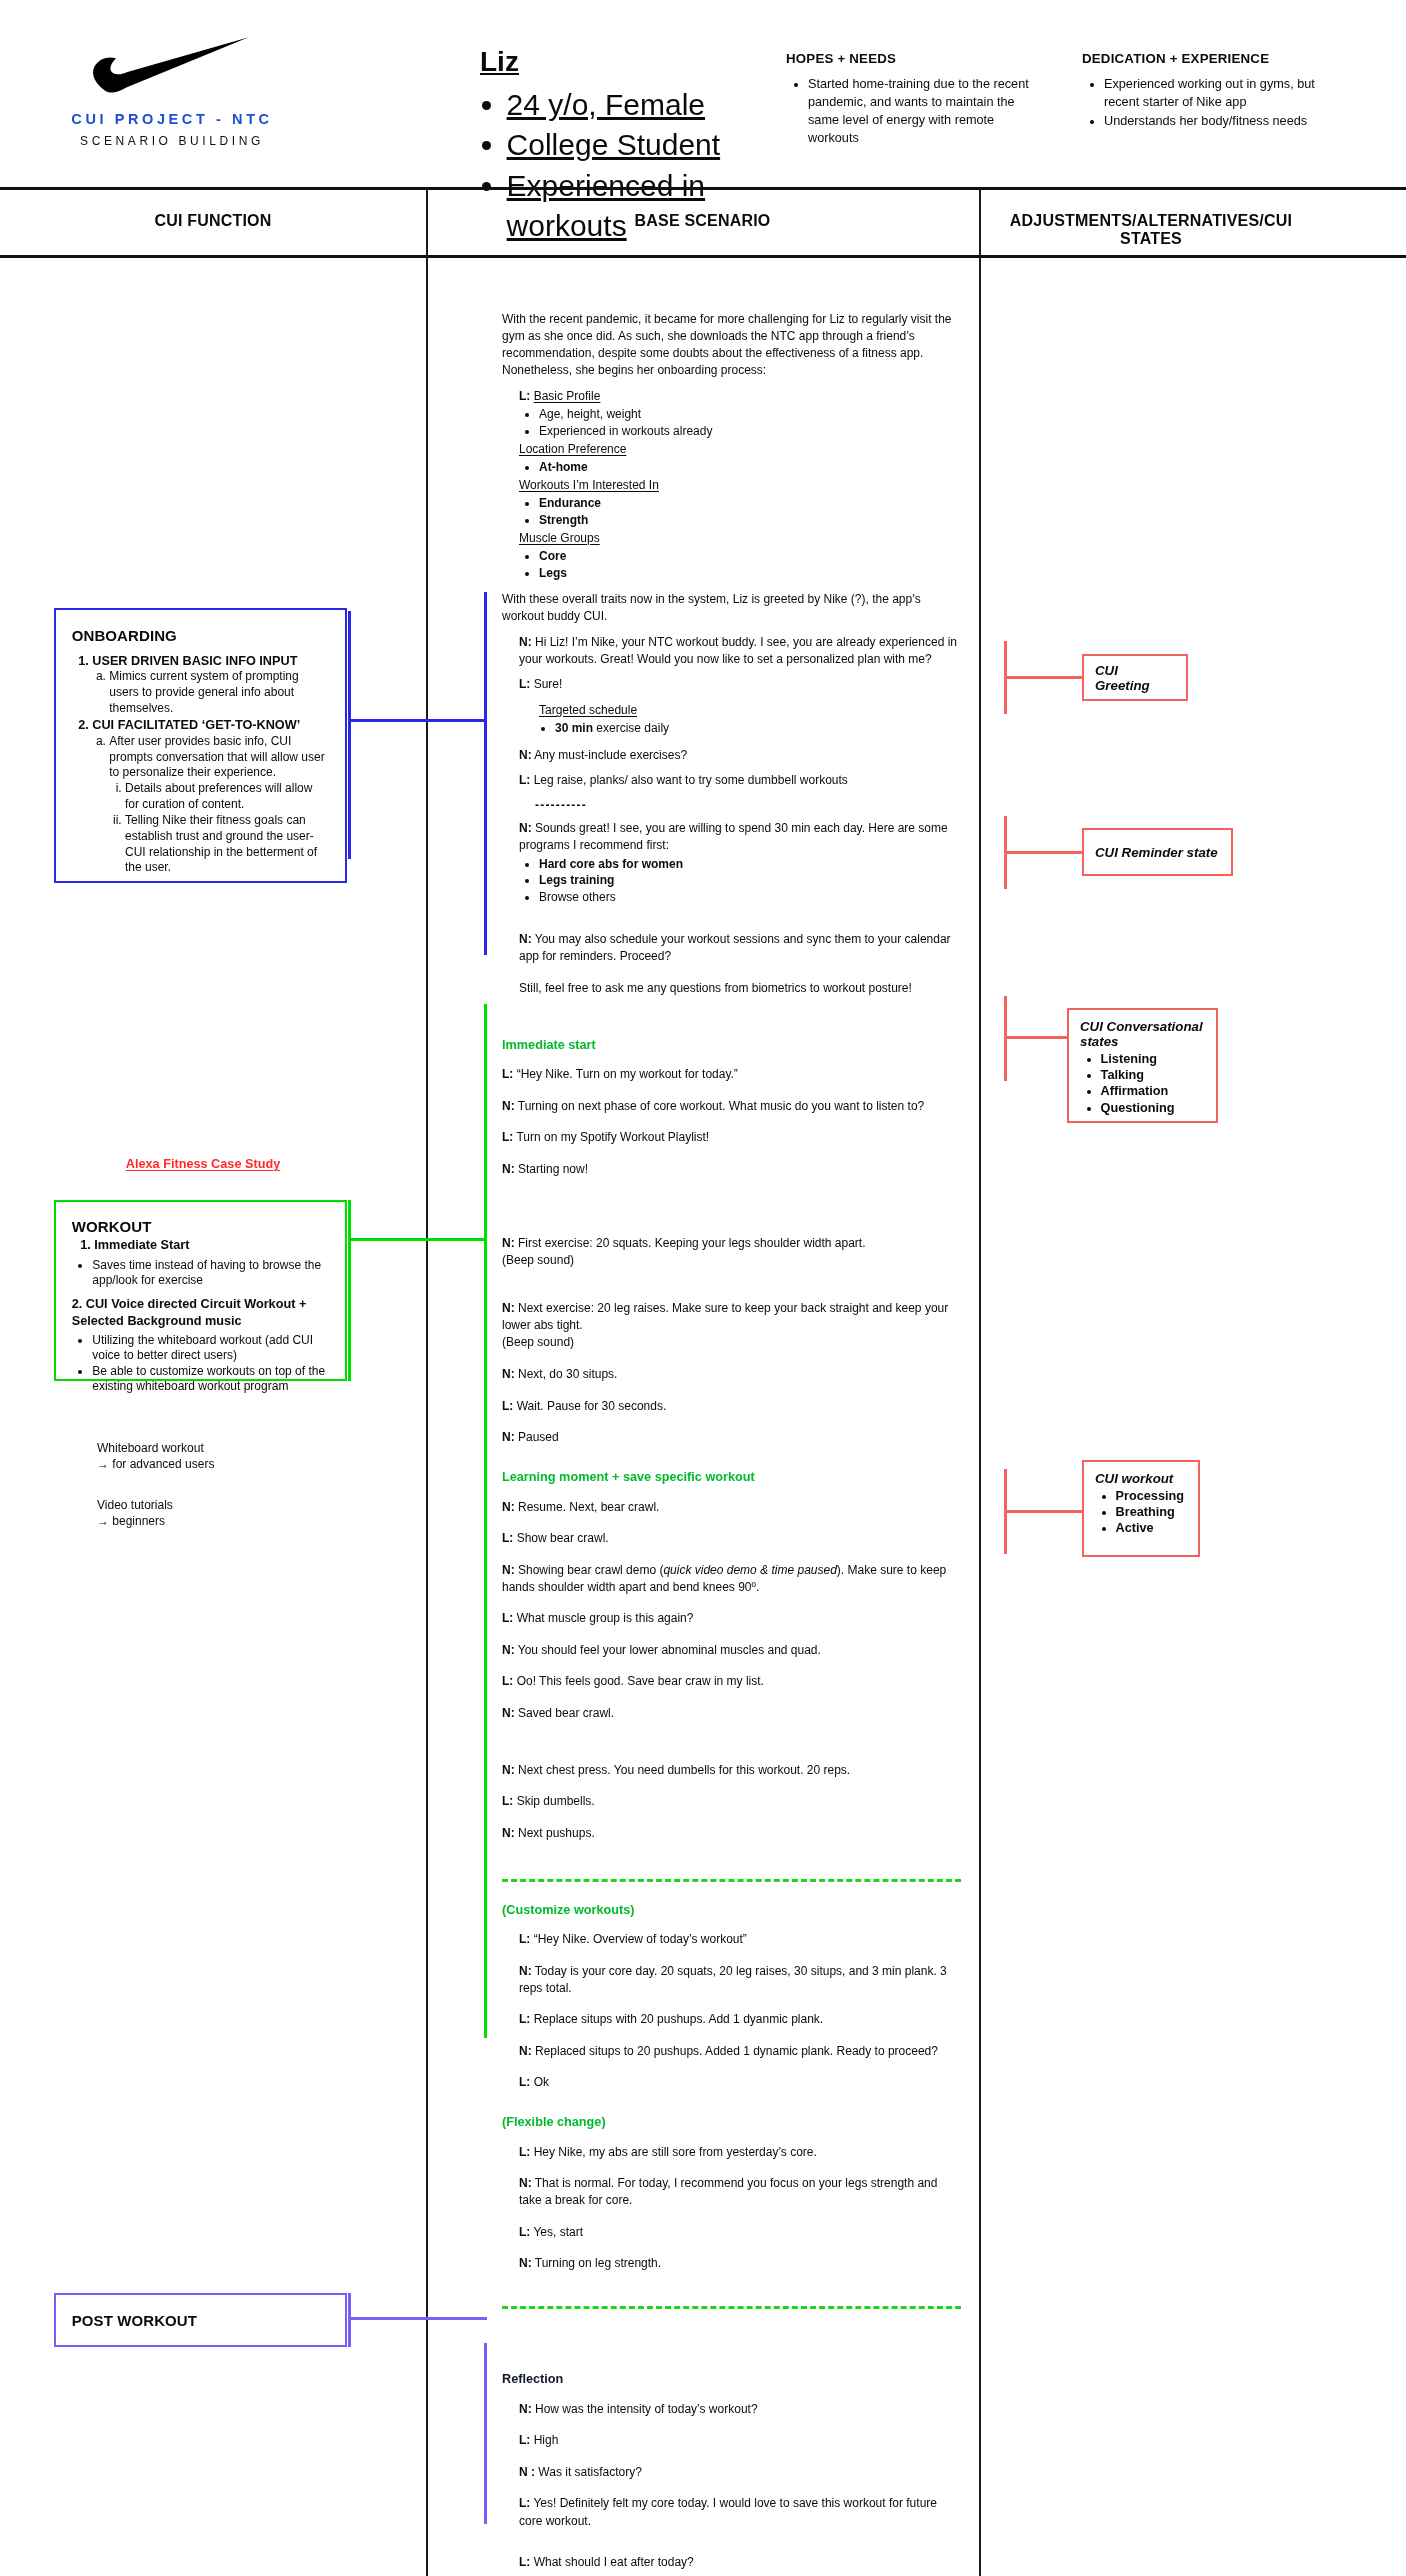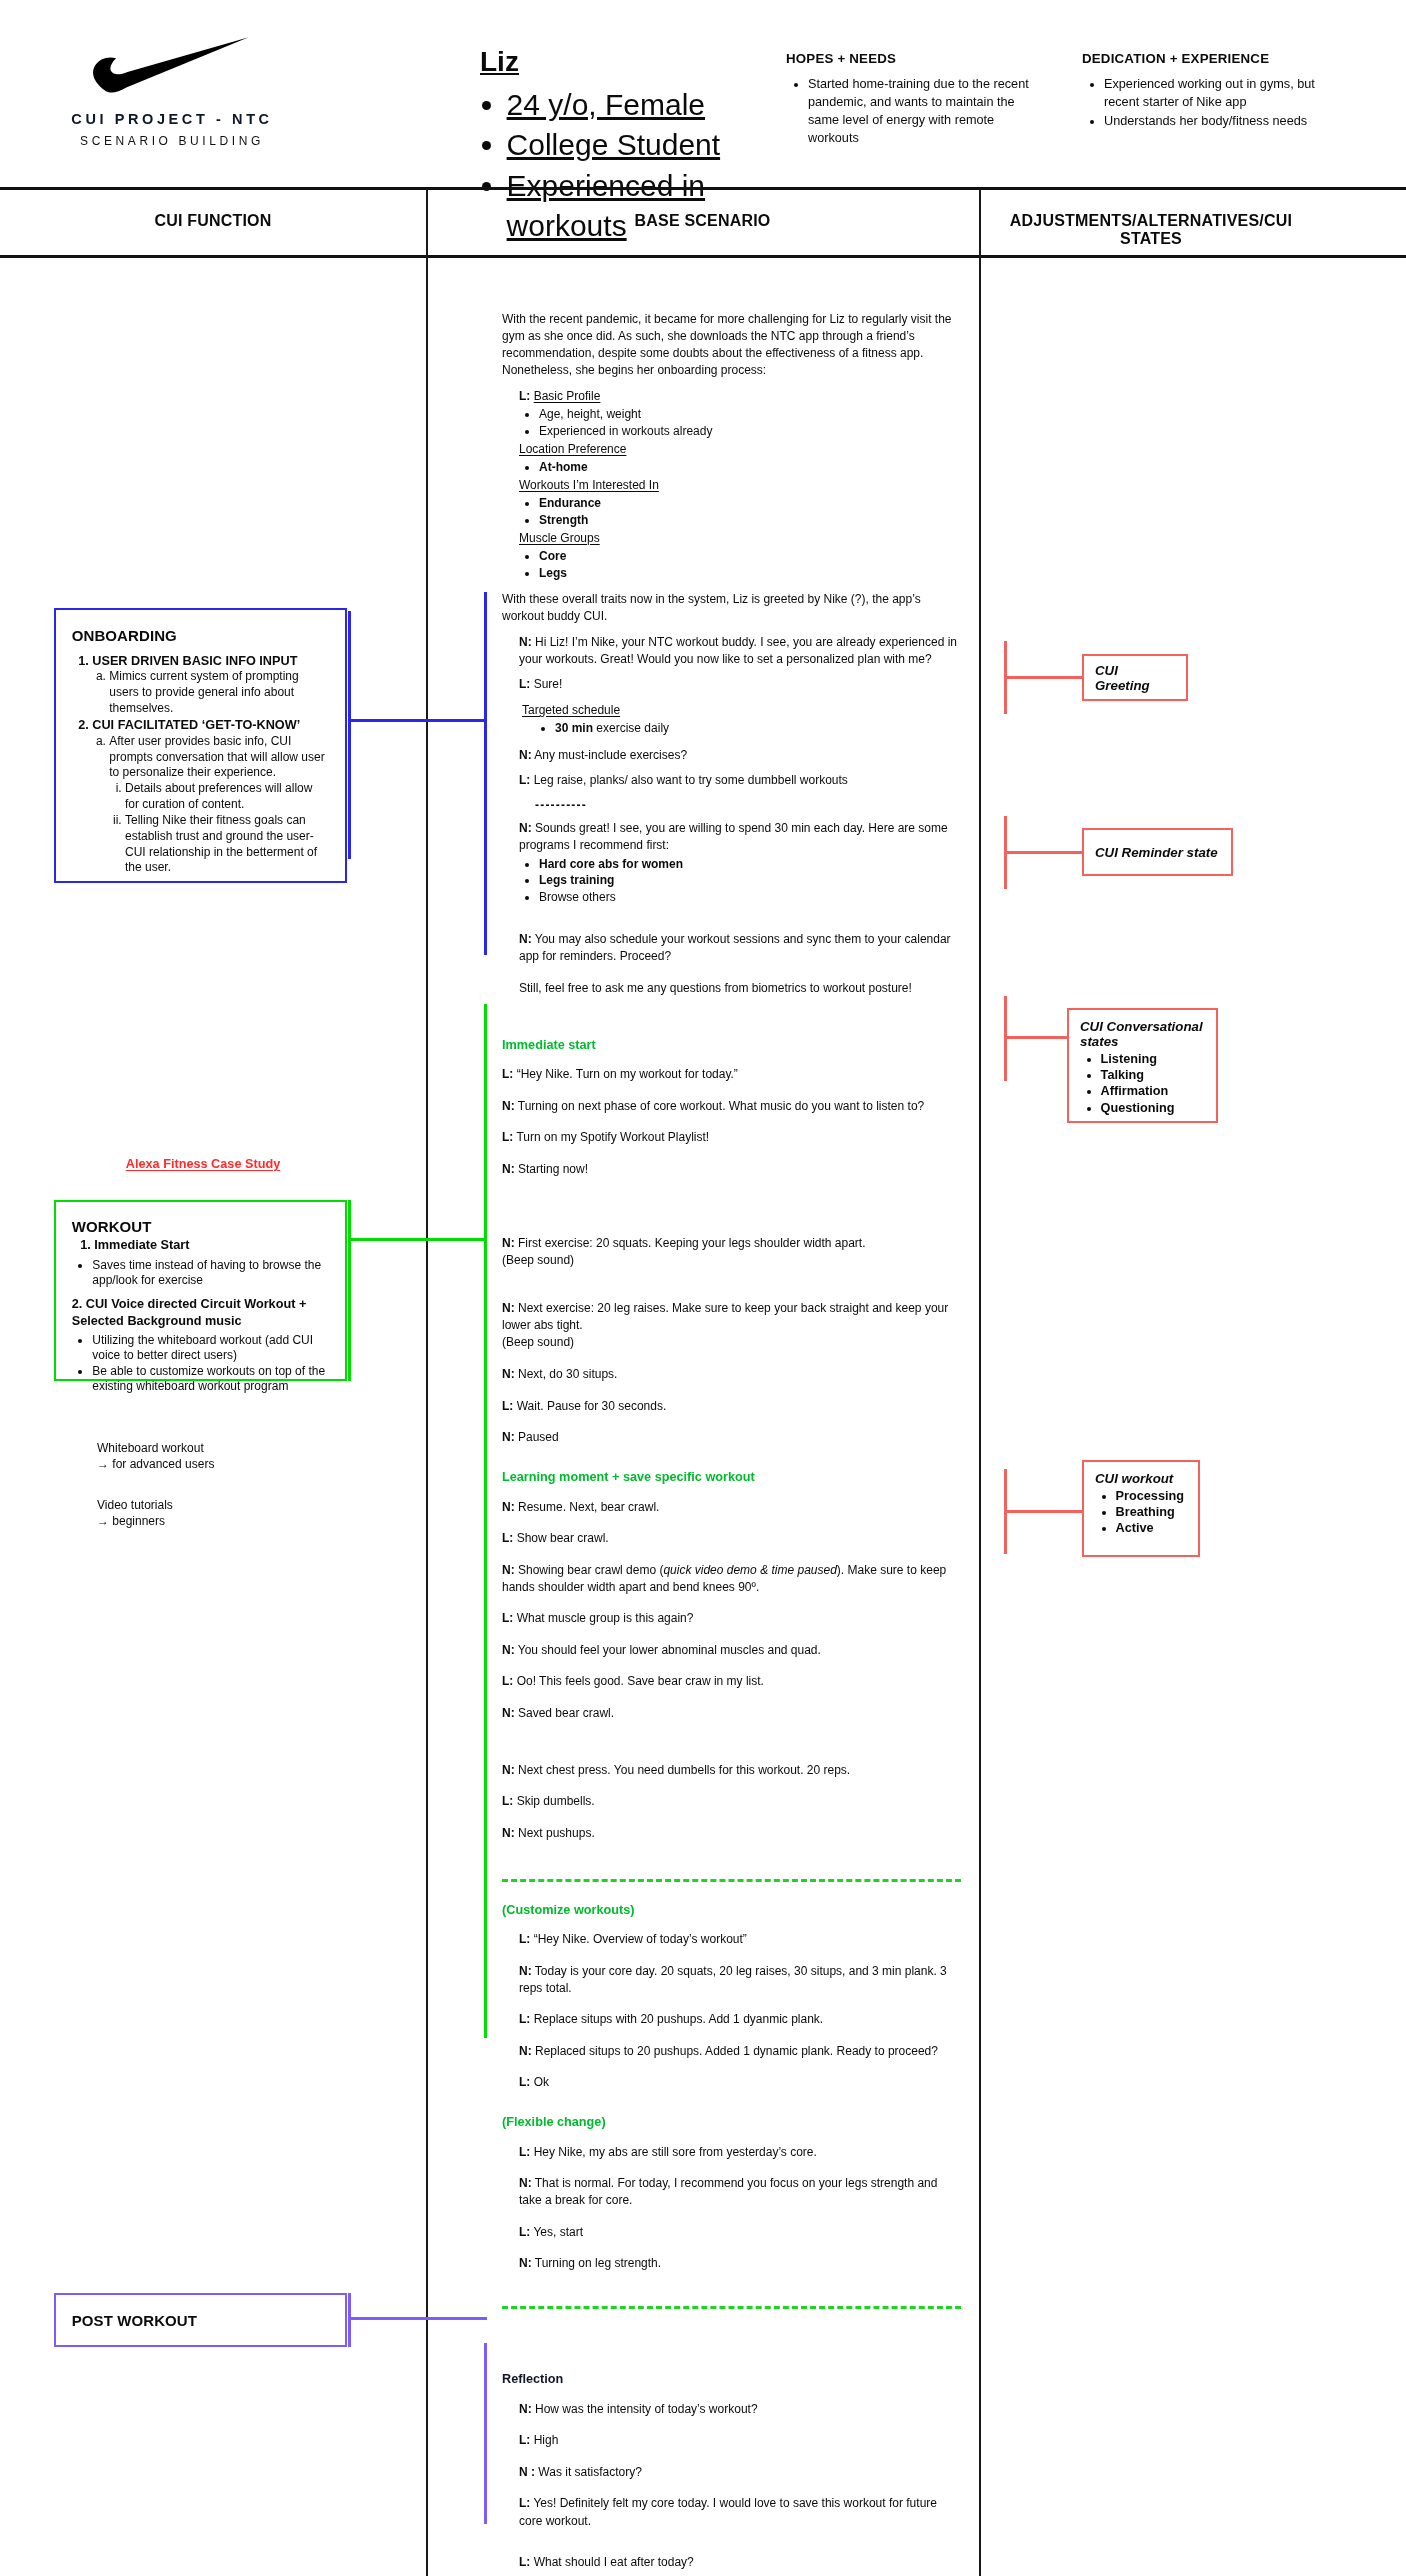--- a/index.html
+++ b/index.html
@@ -8,21 +8,21 @@
     color:#0b0b0b;
     width:1407px;
     -webkit-font-smoothing:antialiased;
   }
   .page{position:relative;width:1407px;height:2576px;overflow:hidden;background:#fff;}
 
   
   .header{position:absolute;left:0;top:0;width:1407px;height:189px;}
   .logo-wrap{position:absolute;left:45px;top:36px;width:254px;text-align:center;}
   .swoosh{display:block;margin:0 auto;}
-  .logo-line1{margin-top:14.5px;font-size:14.5px;font-weight:700;letter-spacing:3.6px;color:#0f172a;}
+  .logo-line1{margin-top:14.5px;font-size:14.5px;font-weight:700;letter-spacing:3.6px;color:#1d4ed8;}
   .logo-line2{margin-top:7.3px;font-size:12px;font-weight:400;letter-spacing:3.6px;color:#111;}
 
   .persona{position:absolute;left:480px;top:47px;width:284px;text-decoration:underline;}
   .persona-name{font-size:28px;font-weight:700;line-height:1.05;text-decoration:underline;text-underline-offset:2.4px;}
   .persona ul{margin:8.5px 0 0 0;padding-left:26.6px;}
   .persona li{font-size:30px;line-height:1.35;font-weight:400;}
 
   .hcol{position:absolute;top:51px;width:260px;}
   .hcol.hopes{left:786px;}
   .hcol.dedication{left:1082px;}
@@ -69,21 +69,21 @@
   .casestudy{position:absolute;left:103px;top:1157px;width:200px;text-align:center;font-size:12.7px;font-weight:700;color:#ff2b2b;text-decoration:underline;text-underline-offset:1.8px;}
 
   .note{position:absolute;font-size:12px;line-height:1.35;}
   .note.n1{left:97px;top:1440px;}
   .note.n2{left:97px;top:1497px;}
 
   
   .scenario{position:absolute;left:502px;top:311px;width:459px;}
   .scn-p{font-size:12px;line-height:1.42;margin:0 0 0 0;}
   .indent1{margin-left:17px;}
-  .indent2{margin-left:20px;}
+  .indent2{margin-left:37px;}
   .uline{text-decoration:underline;text-underline-offset:1.8px;}
   .bold{font-weight:700;}
   .ital{font-style:italic;}
   .scn-ul{margin:1.2px 0 1.2px 0;padding-left:37px;}
   .scn-ul.lvl2{padding-left:53px;}
   .scn-ul li{font-size:12px;line-height:1.4;}
   .gap-s{height:8.5px;}
   .gap-m{height:14.5px;}
   .gap-l{height:24px;}
   .gap-xl{height:40px;}

